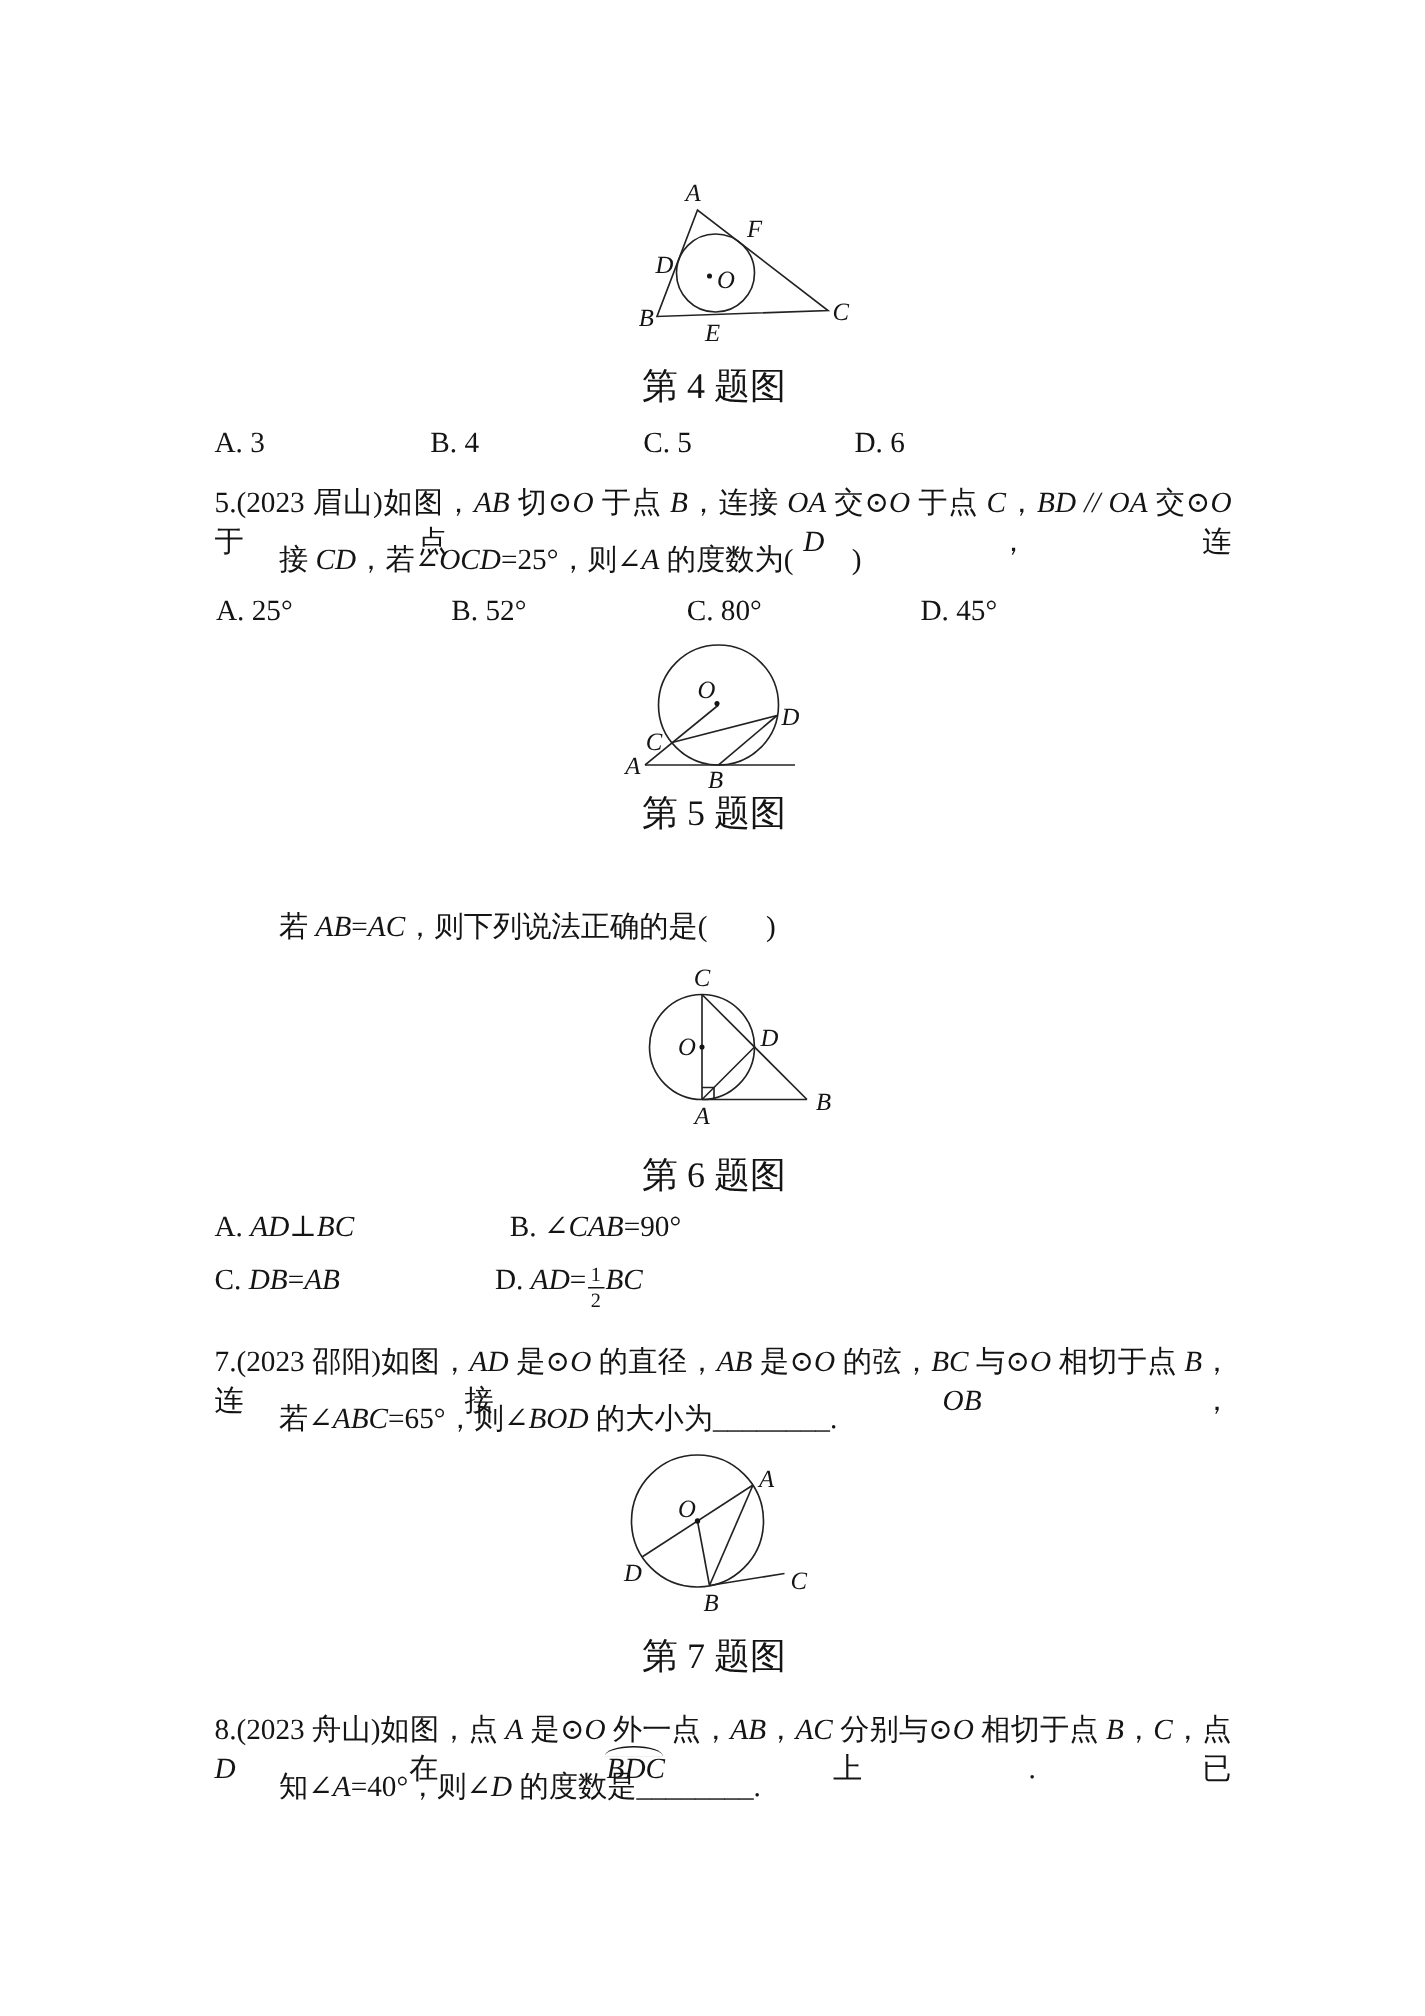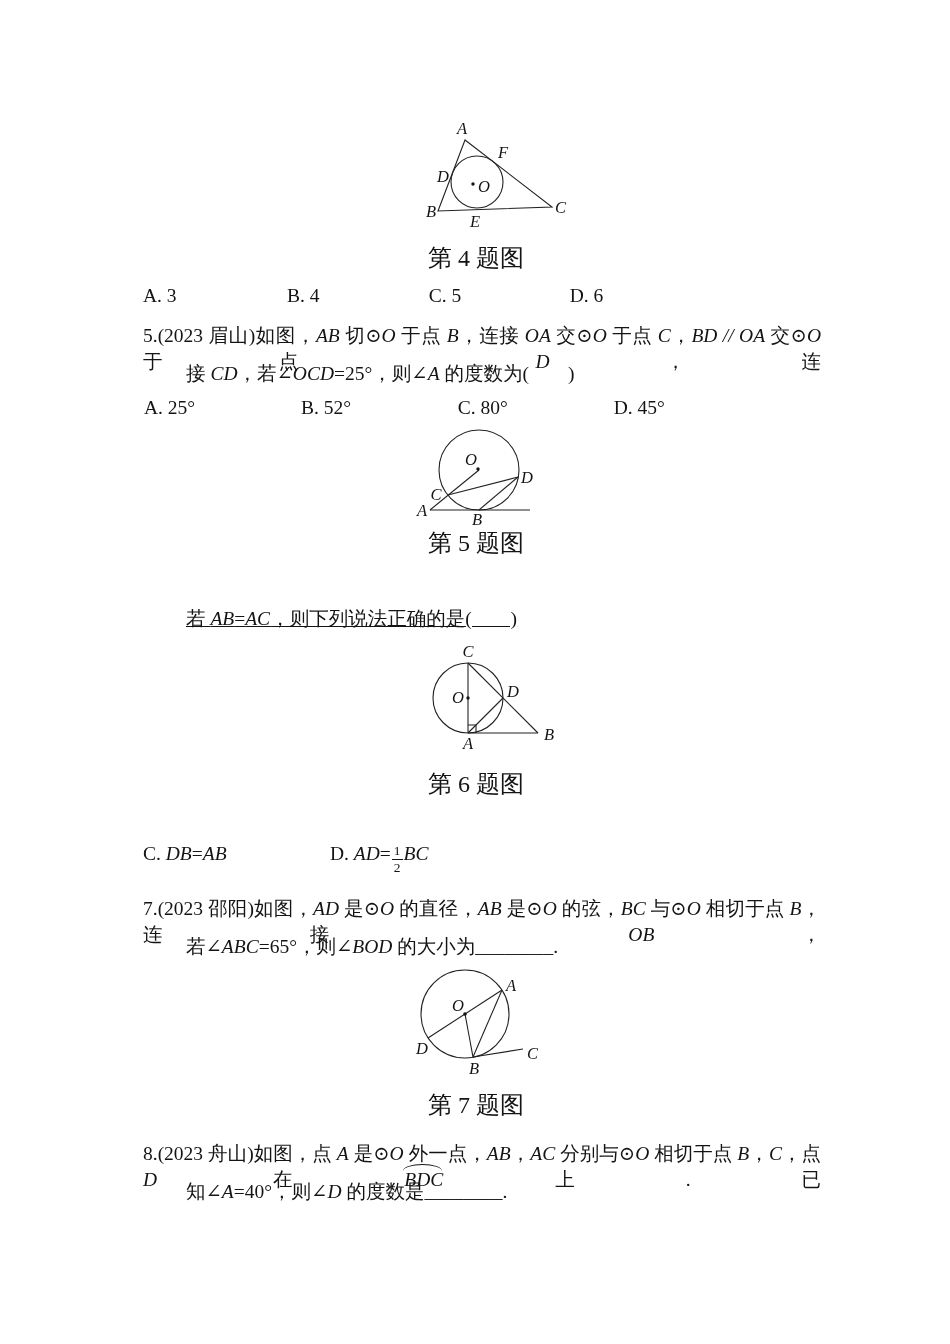--- a/index.html
+++ b/index.html
@@ -73,40 +73,44 @@
       <circle class="dot" cx="75" cy="49" r="1.7"></circle>
       <text x="68" y="45" text-anchor="middle">O</text>
       <text x="24" y="96" text-anchor="end">A</text>
       <text x="74" y="105" text-anchor="middle">B</text>
       <text x="33" y="80" text-anchor="middle">C</text>
       <text x="118" y="63" text-anchor="start">D</text>
     </svg>
   </div>
   <div class="abs cap" style="left:406px;top:531px;">第 5 题图</div>
 
-  <div class="abs nowrap" style="left:143px;top:606px;text-decoration:underline;"><span>若 </span><i>AB</i><span>=</span><i>AC</i><span>，则下列说法正确的是(　　)</span></div>
+  <div class="abs nowrap" style="left:143px;top:606px;"><span>若 </span><i>AB</i><span>=</span><i>AC</i><span>，则下列说法正确的是(　　)</span></div>
 
   <div class="abs fig" style="left:425px;top:645px;">
     <svg width="150" height="118" viewBox="0 0 150 118">
       <circle class="sh" cx="43" cy="53" r="35"></circle>
       <path d="M43 18 L43 88"></path>
       <path d="M43 18 L113 88"></path>
       <path d="M43 88 L78 53"></path>
       <path d="M43 88 L113 88"></path>
       <path d="M43 80 L51 80 L51 88"></path>
       <circle class="dot" cx="43" cy="53" r="1.7"></circle>
       <text x="43" y="12" text-anchor="middle">C</text>
       <text x="39" y="58" text-anchor="end">O</text>
       <text x="82" y="52" text-anchor="start">D</text>
       <text x="43" y="104" text-anchor="middle">A</text>
       <text x="119" y="95" text-anchor="start">B</text>
     </svg>
   </div>
   <div class="abs cap" style="left:406px;top:772px;">第 6 题图</div>
 
+  <div class="abs optrow" style="left:143px;top:806px;">
+    <span class="opt" style="width:192px;"><span>A. </span><i>AD</i><span>⊥</span><i>BC</i><span></span></span>
+    <span class="opt"><span>B. ∠</span><i>CAB</i><span>=90°</span></span>
+  </div>
   <div class="abs row2" style="left:143px;top:841px;">
     <span class="opt" style="width:187px;"><span>C. </span><i>DB</i><span>=</span><i>AB</i><span></span></span>
     <span class="opt">
       <span><span>D. </span><i>AD</i><span>=</span></span><span class="frac"><span class="num">1</span><span class="den">2</span></span><span><span></span><i>BC</i><span></span></span>
     </span>
   </div>
 
   <div class="abs jus" style="left:143px;top:896px;"><span>7.(2023 邵阳)如图，</span><i>AD</i><span> 是⊙</span><i>O</i><span> 的直径，</span><i>AB</i><span> 是⊙</span><i>O</i><span> 的弦，</span><i>BC</i><span> 与⊙</span><i>O</i><span> 相切于点 </span><i>B</i><span>，连接 </span><i>OB</i><span>，</span></div>
   <div class="abs nowrap" style="left:143px;top:934px;"><span>若∠</span><i>ABC</i><span>=65°，则∠</span><i>BOD</i><span> 的大小为________.</span></div>
 

